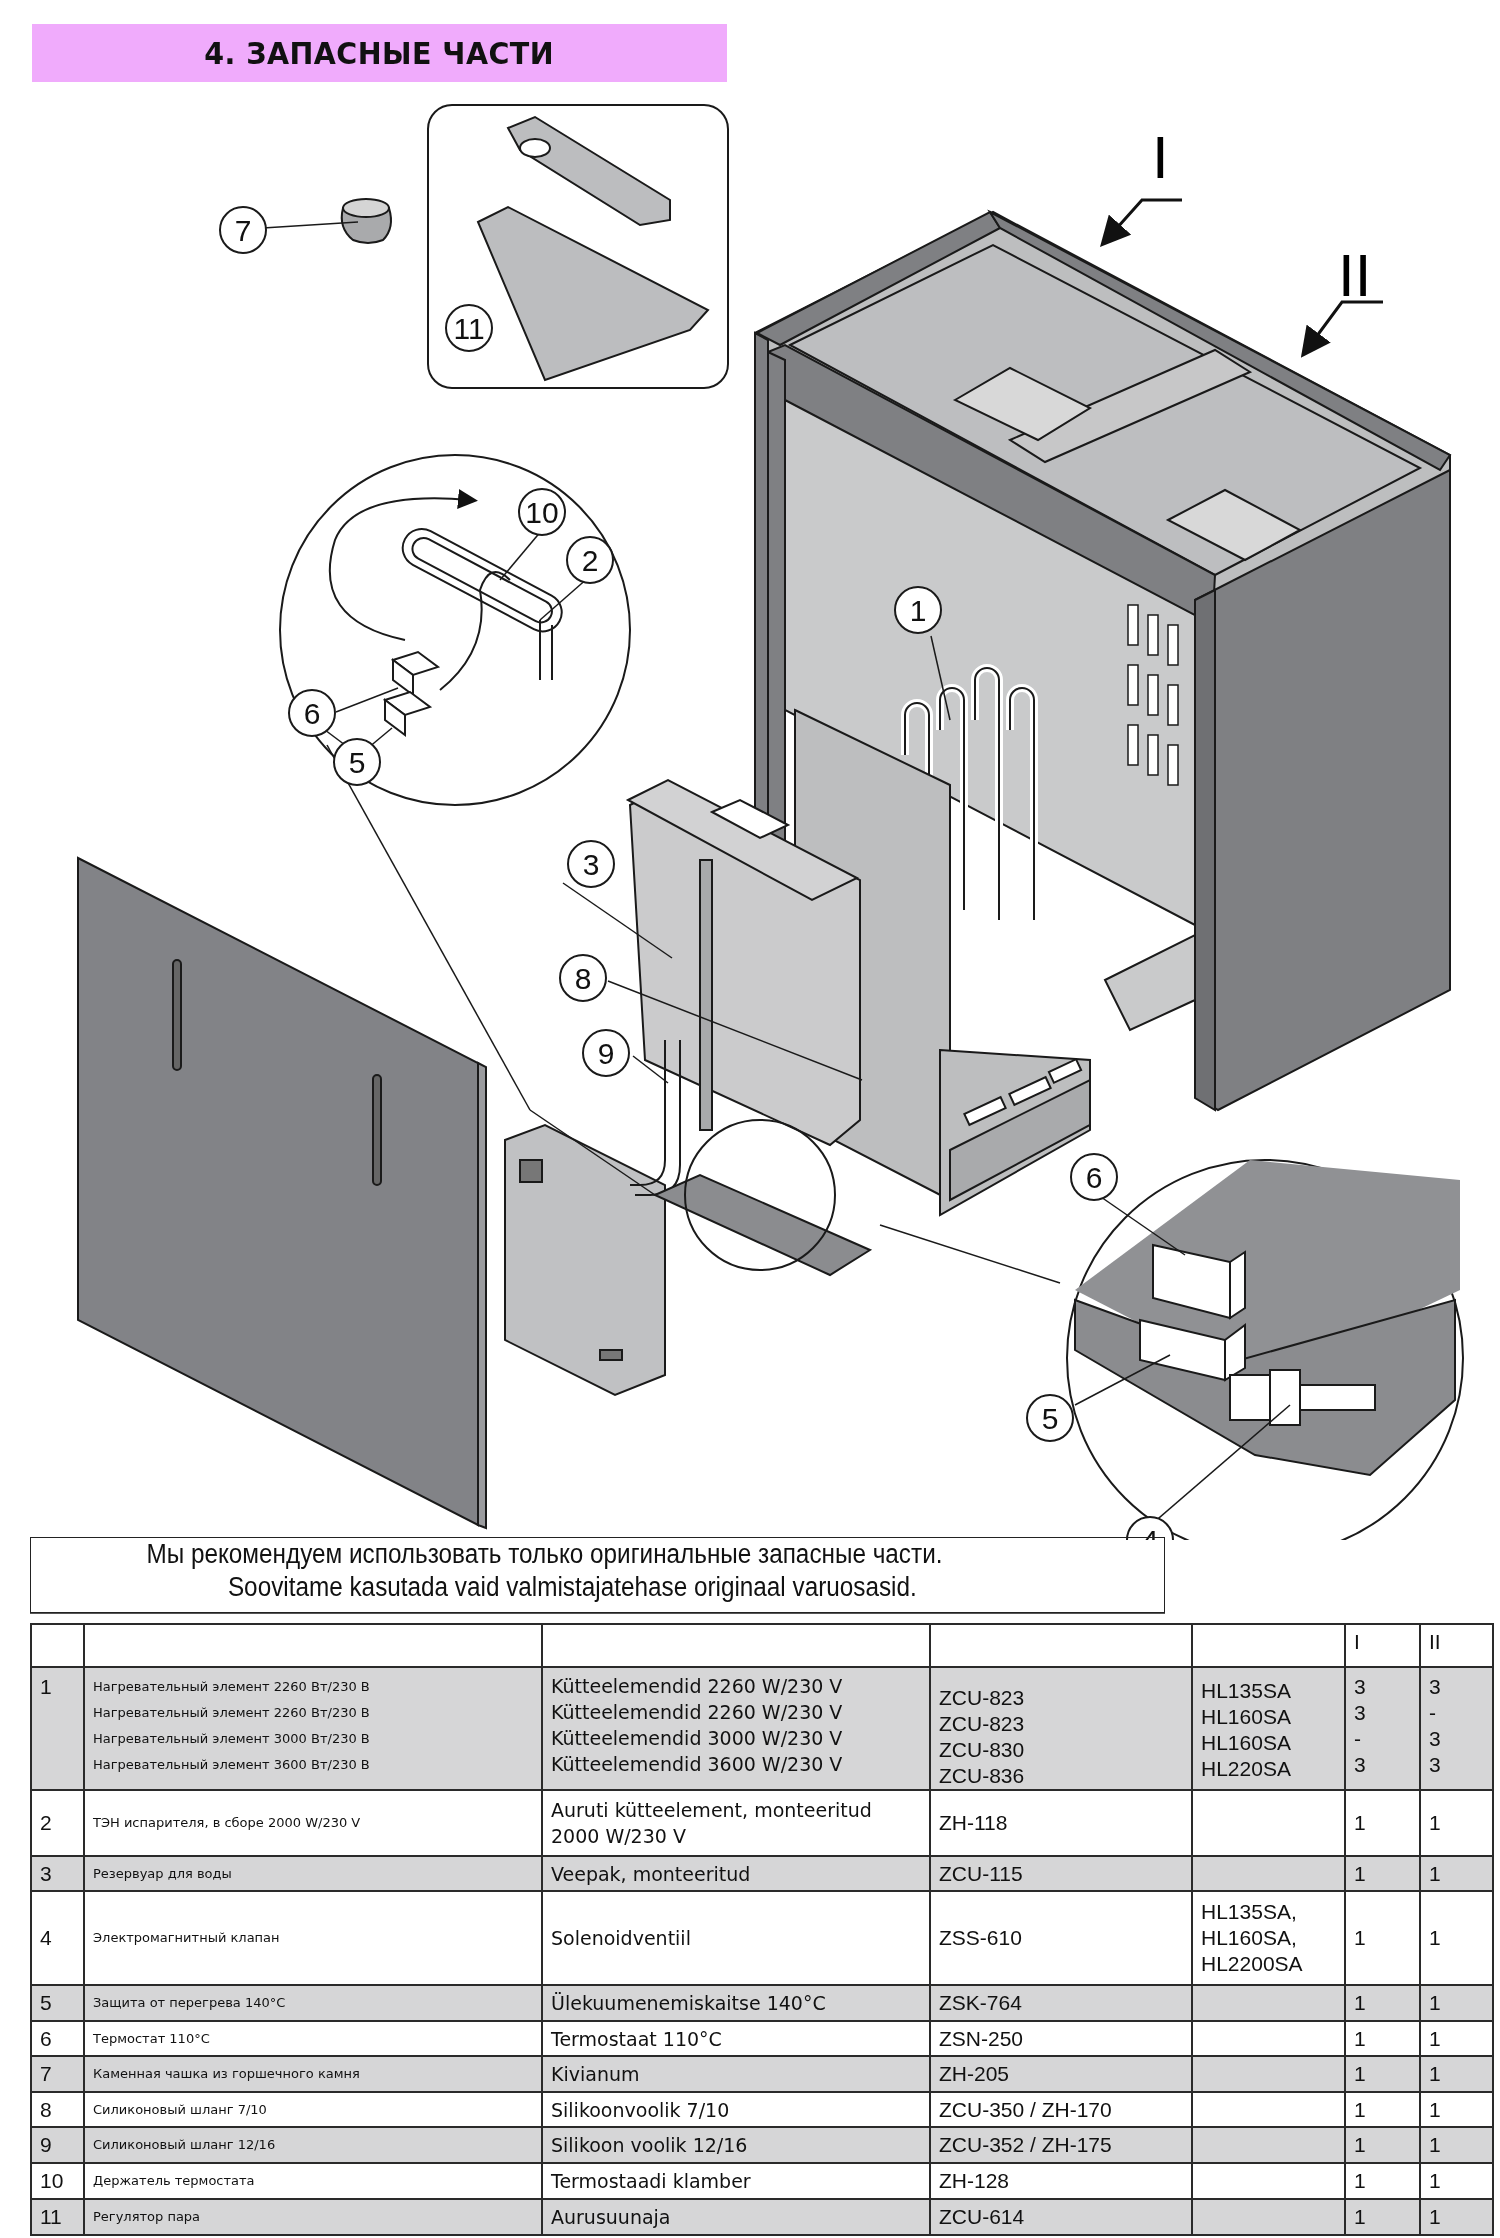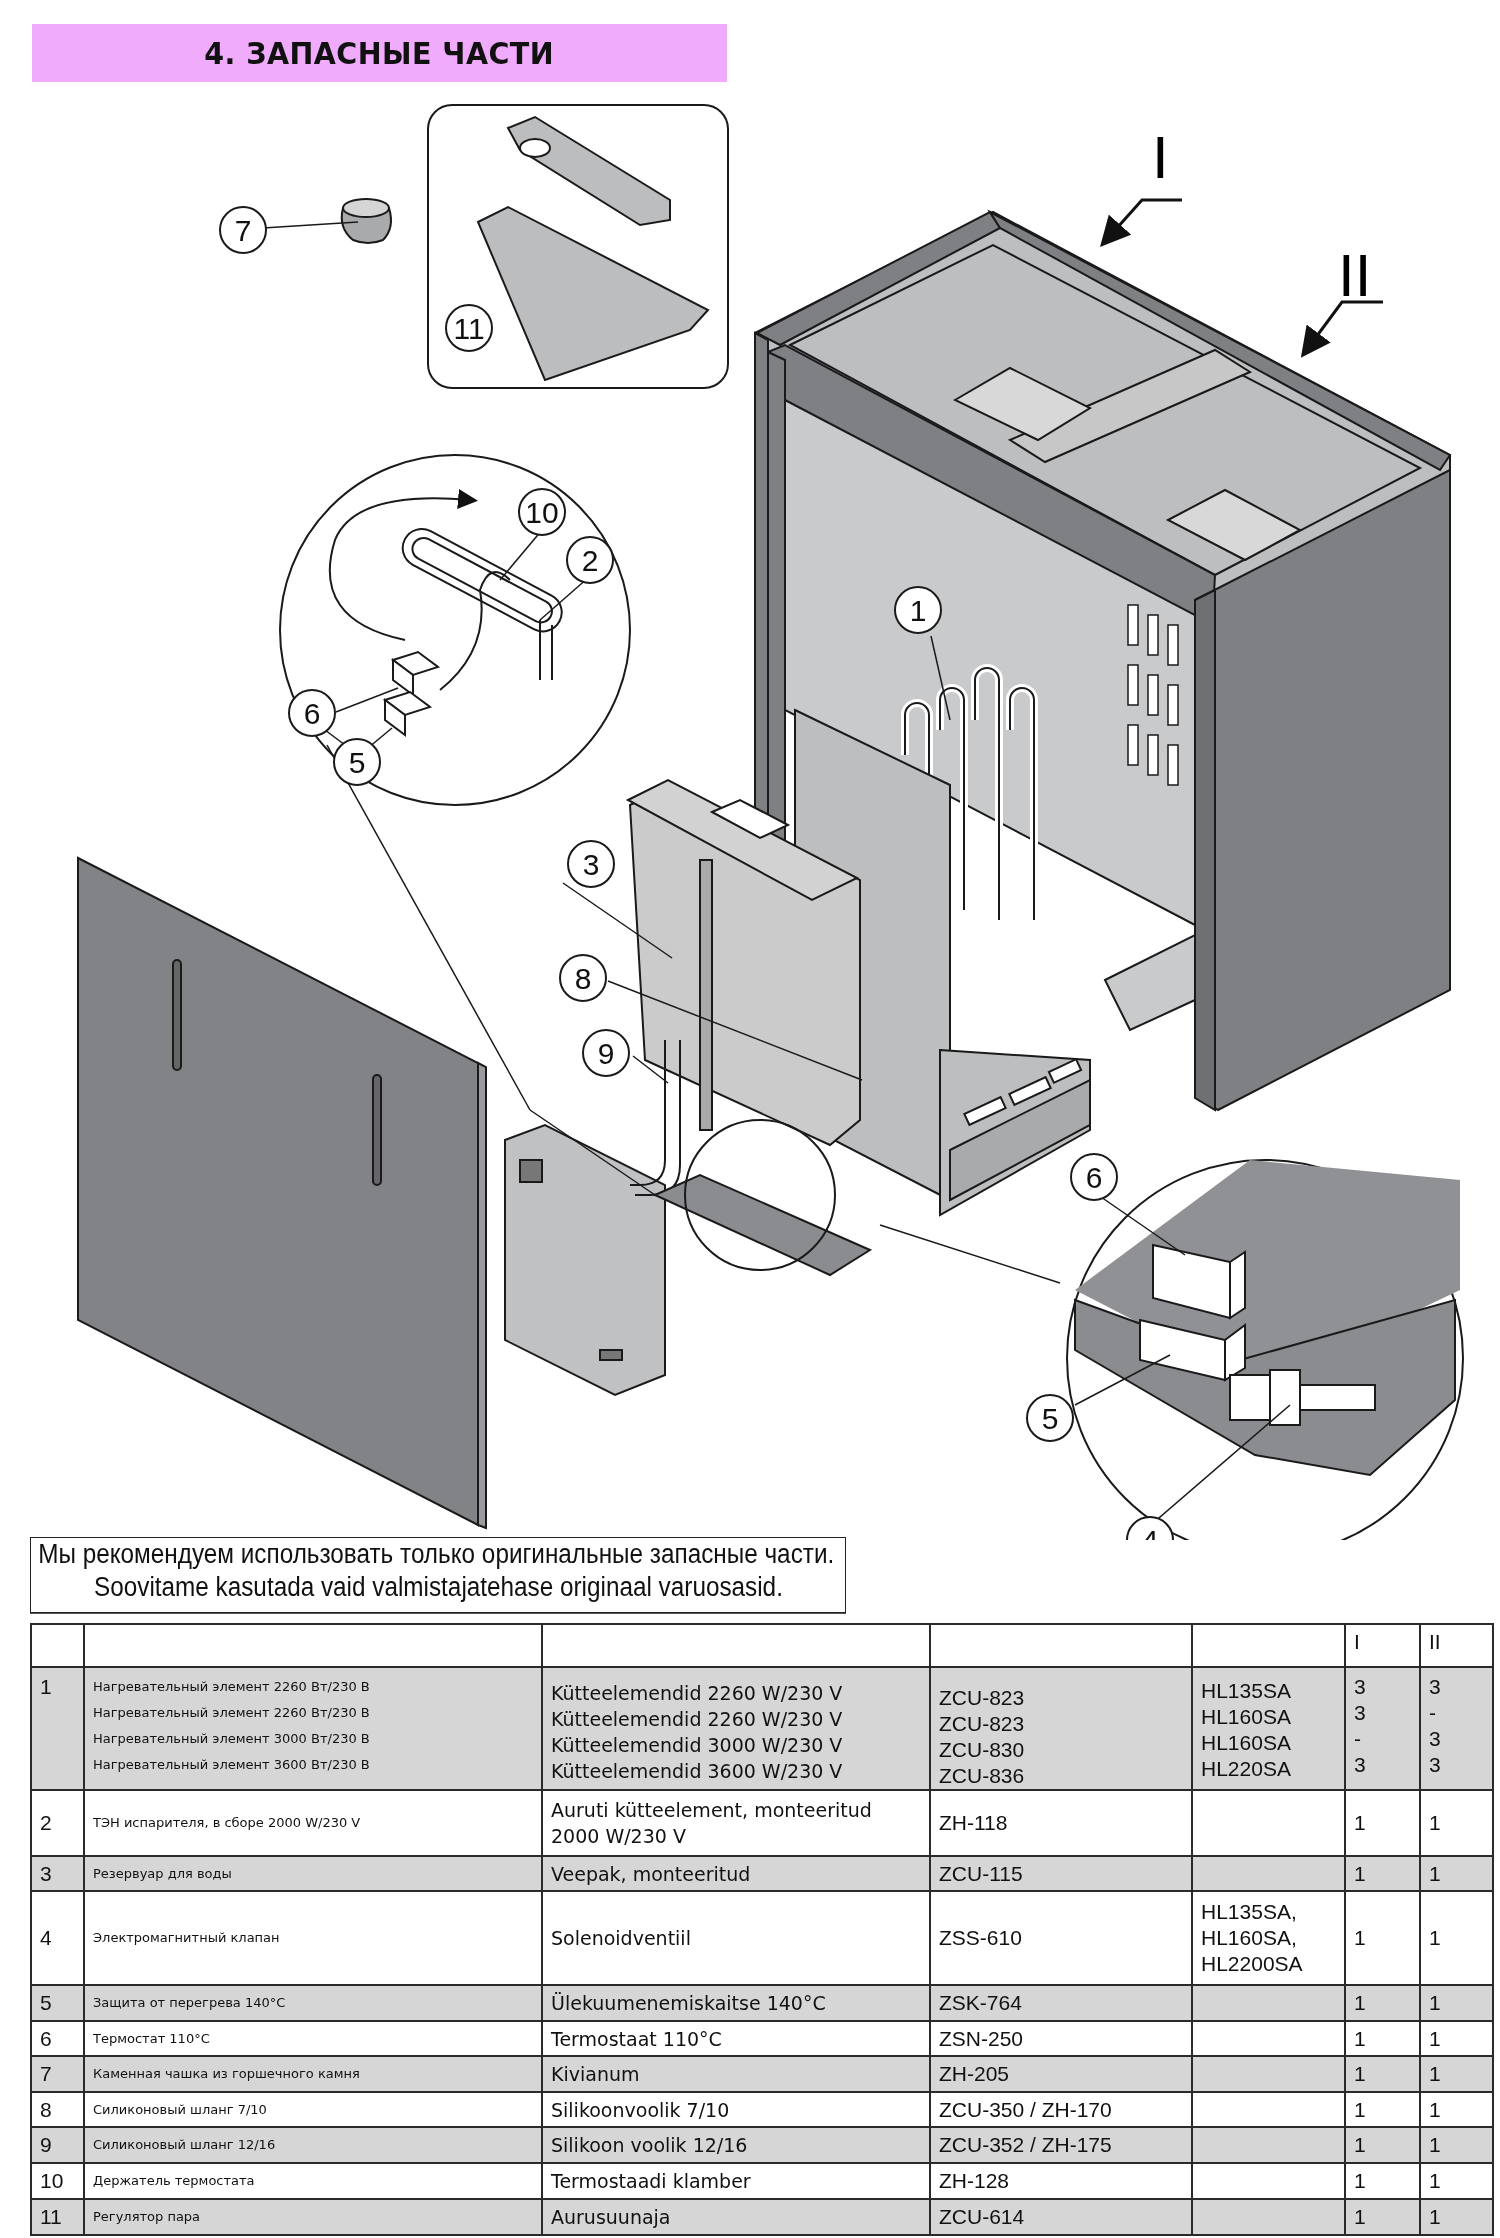--- a/index.html
+++ b/index.html
@@ -1,21 +1,21 @@
 <!DOCTYPE html>
 <html><head>
 <meta charset="utf-8">
 <style>
   html,body{margin:0;padding:0;background:#fff;}
   body{width:1500px;height:2238px;position:relative;overflow:hidden;font-family:"DejaVu Sans",sans-serif;color:#111;}
   .title-bar{position:absolute;left:32px;top:24px;width:695px;height:58px;background:#f0abfc;display:flex;align-items:center;justify-content:center;}
   .title-bar span{font-family:"DejaVu Sans",sans-serif;font-weight:bold;font-size:31px;letter-spacing:0.5px;transform:scaleX(0.92);}
   svg.diagram{position:absolute;left:0;top:0;}
   .callout text{font-family:"Liberation Sans",sans-serif;font-size:30px;}
-  .notice{position:absolute;left:30px;top:1537px;width:816px;height:76px;border:1.5px solid #222;box-sizing:border-box;box-shadow:0 1px 0 #555;text-align:center;}
+  .notice{position:absolute;left:30px;top:1537px;width:1135px;height:76px;border:1.5px solid #222;box-sizing:border-box;box-shadow:0 1px 0 #555;text-align:center;}
   .notice div{font-family:"Liberation Sans",sans-serif;font-size:27px;line-height:33px;transform:scaleX(0.9);transform-origin:left center;white-space:nowrap;}
   .notice .l1{padding-left:8px;}
   .notice .l2{padding-left:70px;}
   table.parts{position:absolute;left:30px;top:1623px;border-collapse:collapse;width:1462px;table-layout:fixed;}
   table.parts td{border:2px solid #2a2a2a;padding:0 8px;font-size:19.5px;vertical-align:middle;line-height:26px;}
   table.parts td.ru{font-family:"DejaVu Sans",sans-serif;font-size:13px;}
   table.parts td.et{font-family:"DejaVu Sans",sans-serif;font-size:19px;}
   table.parts td.code,table.parts td.model,table.parts td.q,table.parts td.num{font-family:"Liberation Sans",sans-serif;font-size:21px;}
   tr.g td{background:#d6d6d7;}
   tr.w td{background:#fff;}
@@ -275,21 +275,21 @@
     <td class="q">II</td>
   </tr>
   <tr class="g" style="height:111px">
     <td class="num" style="vertical-align:top;padding-top:6px">1</td>
     <td class="ru multi" style="vertical-align:top;padding-top:6px">
       <div>Нагревательный элемент 2260 Вт/230 В</div>
       <div>Нагревательный элемент 2260 Вт/230 В</div>
       <div>Нагревательный элемент 3000 Вт/230 В</div>
       <div>Нагревательный элемент 3600 Вт/230 В</div>
     </td>
-    <td class="et multi" style="vertical-align:top;padding-top:12px">
+    <td class="et multi" style="vertical-align:top;padding-top:5px">
       <div>Kütteelemendid 2260 W/230 V</div>
       <div>Kütteelemendid 2260 W/230 V</div>
       <div>Kütteelemendid 3000 W/230 V</div>
       <div>Kütteelemendid 3600 W/230 V</div>
     </td>
     <td class="code multi" style="vertical-align:top;padding-top:17px">
       <div>ZCU-823</div>
       <div>ZCU-823</div>
       <div>ZCU-830</div>
       <div>ZCU-836</div>

